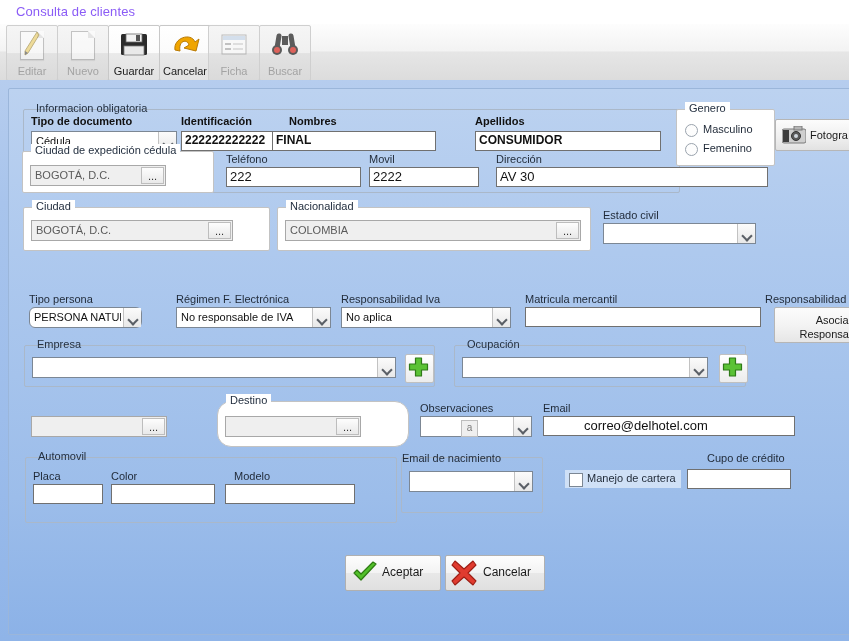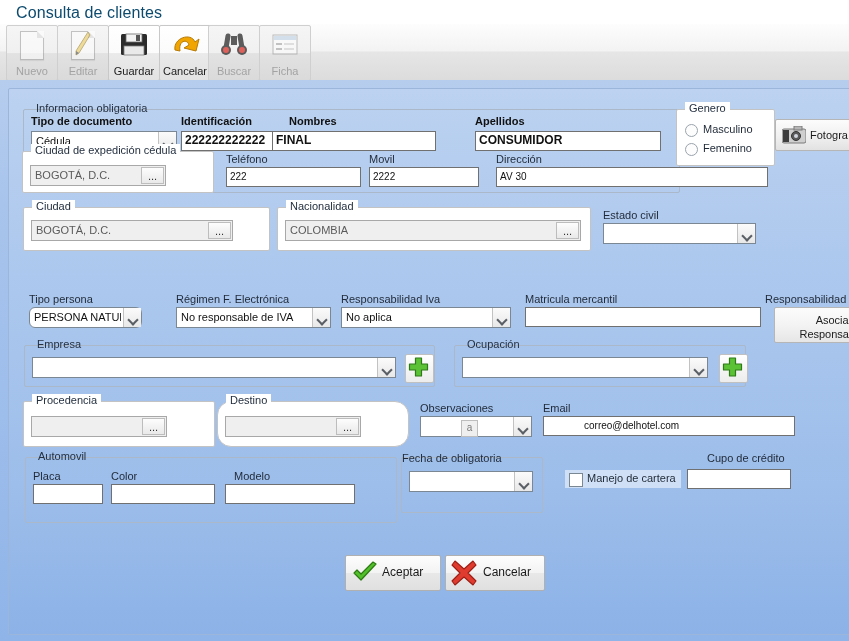--- a/index.html
+++ b/index.html
@@ -11,21 +11,21 @@
   }
   #app{position:relative;width:849px;height:641px;overflow:hidden;}
 
   
   .titlebar{
     position:absolute;left:0;top:0;width:849px;height:24px;
     background:#ffffff;
   }
   .titlebar .ttl{
     position:absolute;left:16px;top:4px;
-    font-size:16px;color:#0c4a6e;letter-spacing:.1px;
+    font-size:13px;color:#8b5cf6;letter-spacing:.1px;
   }
 
   
   .toolbar{
     position:absolute;left:0;top:24px;width:849px;height:56px;
     background:linear-gradient(180deg,#fdfdfd 0%,#f3f3f3 48%,#e6e6e6 50%,#dcdcdc 100%);
     border-bottom:1px solid #b9c6d6;
   }
   .tbgroup{position:absolute;top:1px;height:54px;}
   .tbtn{
@@ -73,21 +73,21 @@
   .grp.white>.cap{background:#ffffff;}
   .grp.plain>.cap{background:transparent;}
 
   .lbl{position:absolute;font-size:11px;color:#1f2937;white-space:nowrap;}
   .lbl.b{font-weight:bold;color:#111;}
 
   
   .inp{
     position:absolute;box-sizing:border-box;height:20px;
     border:1px solid #707070;background:#ffffff;
-    font-family:"Liberation Sans",sans-serif;font-size:10px;color:#111;
+    font-family:"Liberation Sans",sans-serif;font-size:13px;color:#111;
     padding:2px 3px;line-height:14px;overflow:hidden;white-space:nowrap;
   }
   .inp.bold{font-weight:bold;font-size:12px;padding-top:1px;}
 
   
   .cmb{
     position:absolute;box-sizing:border-box;height:21px;
     border:1px solid #7c8794;background:#ffffff;
   }
   .cmb .txt{position:absolute;left:4px;top:3px;right:20px;font-size:11px;color:#111;
@@ -156,33 +156,33 @@
     <div class="ttl">Consulta de clientes</div>
   </div>
 
   <div class="toolbar">
 
     <div class="tbgroup" style="left:6px;">
 
       <div class="tbtn dis">
         <div class="ic">
           <div class="ic-doc" style="opacity:.55"></div>
-        </div>
-        <div class="lab">Nuevo</div>
-      </div>
-
-      <div class="tbtn dis">
-        <div class="ic">
-          <div class="ic-doc" style="opacity:.55"></div>
           <svg class="ic-pencil" viewBox="0 0 18 27" style="opacity:.6">
             <polygon points="15,1 17,4 6,22 3,24 3,20" fill="#e8c85a" stroke="#9a8230" stroke-width="1"></polygon>
             <polygon points="3,24 3,20 6,22" fill="#444"></polygon>
           </svg>
         </div>
         <div class="lab">Editar</div>
+      </div>
+
+      <div class="tbtn dis">
+        <div class="ic">
+          <div class="ic-doc" style="opacity:.55"></div>
+        </div>
+        <div class="lab">Nuevo</div>
       </div>
 
       <div class="tbtn">
         <div class="ic">
           <svg viewBox="0 0 32 30" width="32" height="30">
             <rect x="3" y="4" width="26" height="21" rx="1.5" fill="#2b2b2b"></rect>
             <rect x="8" y="4" width="16" height="8" fill="#f3f3f3" stroke="#6b6b6b" stroke-width="0.8"></rect>
             <rect x="18" y="5" width="4" height="6" fill="#555"></rect>
             <rect x="6" y="16" width="20" height="9" fill="#e9e9e9" stroke="#7a7a7a" stroke-width="0.8"></rect>
           </svg>
@@ -194,46 +194,46 @@
         <div class="ic">
           <svg viewBox="0 0 32 30" width="32" height="30">
             <path d="M6 20 C4 8, 22 2, 26 12 L30 9 L27 21 L15 18 L20 15 C18 8, 9 11, 11 21 Z" fill="#f0a500" stroke="#b97a05" stroke-width="1" stroke-linejoin="round"></path>
           </svg>
         </div>
         <div class="lab">Cancelar</div>
       </div>
     </div>
 
     <div class="tbgroup" style="left:208px;">
+      <div class="tbtn dis">
+        <div class="ic">
+          <svg viewBox="0 0 32 30" width="32" height="30" opacity=".55">
+            <rect x="4" y="5" width="24" height="19" fill="#fdfdfd" stroke="#8d8d8d"></rect>
+            <rect x="5" y="6" width="22" height="4" fill="#bcd0e8"></rect>
+            <rect x="7" y="13" width="6" height="2" fill="#9a9a9a"></rect>
+            <rect x="15" y="13" width="10" height="2" fill="#cfcfcf"></rect>
+            <rect x="7" y="18" width="6" height="2" fill="#9a9a9a"></rect>
+            <rect x="15" y="18" width="10" height="2" fill="#cfcfcf"></rect>
+          </svg>
+        </div>
+        <div class="lab">Ficha</div>
+      </div>
+
       <div class="tbtn dis">
         <div class="ic">
           <svg viewBox="0 0 32 30" width="32" height="30" opacity=".75">
             <path d="M10 6 L8 18 M22 6 L24 18" stroke="#2a2a2a" stroke-width="5" stroke-linecap="round"></path>
             <rect x="13" y="6" width="6" height="9" fill="#2a2a2a"></rect>
             <circle cx="8" cy="20" r="5" fill="#2a2a2a"></circle>
             <circle cx="24" cy="20" r="5" fill="#2a2a2a"></circle>
             <circle cx="8" cy="20" r="3" fill="#d8332a"></circle>
             <circle cx="24" cy="20" r="3" fill="#d8332a"></circle>
           </svg>
         </div>
         <div class="lab">Buscar</div>
-      </div>
-
-      <div class="tbtn dis">
-        <div class="ic">
-          <svg viewBox="0 0 32 30" width="32" height="30" opacity=".55">
-            <rect x="4" y="5" width="24" height="19" fill="#fdfdfd" stroke="#8d8d8d"></rect>
-            <rect x="5" y="6" width="22" height="4" fill="#bcd0e8"></rect>
-            <rect x="7" y="13" width="6" height="2" fill="#9a9a9a"></rect>
-            <rect x="15" y="13" width="10" height="2" fill="#cfcfcf"></rect>
-            <rect x="7" y="18" width="6" height="2" fill="#9a9a9a"></rect>
-            <rect x="15" y="18" width="10" height="2" fill="#cfcfcf"></rect>
-          </svg>
-        </div>
-        <div class="lab">Ficha</div>
       </div>
     </div>
   </div>
 
   <div class="page">
     <div class="panel">
 
       <div class="grp plain" style="left:14px;top:20px;width:655px;height:82px;">
         <div class="cap">Informacion obligatoria</div>
       </div>
@@ -357,23 +357,20 @@
       <div class="cmb" style="left:453px;top:268px;width:246px;">
         <div class="txt"></div>
         <div class="arw"></div>
       </div>
       <div class="plusbtn" style="left:710px;top:265px;">
         <svg width="25" height="25" viewBox="0 0 25 25">
           <path d="M9.5 3 h6 v6 h6 v6 h-6 v6 h-6 v-6 h-6 v-6 h6 z" fill="#5bc236" stroke="#2f7a18" stroke-width="1.2" stroke-linejoin="round"></path>
         </svg>
       </div>
 
-      <div class="grp white" style="left:14px;top:312px;width:190px;height:44px;">
-        <div class="cap">Procedencia</div>
-      </div>
       <div class="pick" style="left:22px;top:327px;width:136px;">
         <div class="txt"></div>
         <div class="btn">...</div>
       </div>
 
       <div class="grp white" style="left:208px;top:312px;width:190px;height:44px;border-radius:14px;">
         <div class="cap">Destino</div>
       </div>
       <div class="pick" style="left:216px;top:327px;width:136px;">
         <div class="txt"></div>
@@ -394,21 +391,21 @@
         <div class="cap">Automovil</div>
       </div>
       <div class="lbl" style="left:24px;top:381px;">Placa</div>
       <div class="inp" style="left:24px;top:395px;width:70px;"></div>
       <div class="lbl" style="left:102px;top:381px;">Color</div>
       <div class="inp" style="left:102px;top:395px;width:104px;"></div>
       <div class="lbl" style="left:225px;top:381px;">Modelo</div>
       <div class="inp" style="left:216px;top:395px;width:130px;"></div>
 
       <div class="grp plain" style="left:392px;top:368px;width:140px;height:54px;"></div>
-      <div class="lbl" style="left:393px;top:363px;background:transparent;">Fecha de obligatoria</div>
+      <div class="lbl" style="left:393px;top:363px;background:transparent;">Email de nacimiento</div>
       <div class="cmb" style="left:400px;top:382px;width:124px;">
         <div class="txt"></div>
         <div class="arw"></div>
       </div>
 
       <div class="hl" style="position:absolute;left:556px;top:381px;width:116px;height:18px;">
         <div class="chk" style="left:4px;top:3px;"></div>
         <div class="lbl" style="left:22px;top:2px;">Manejo de cartera</div>
       </div>
 

